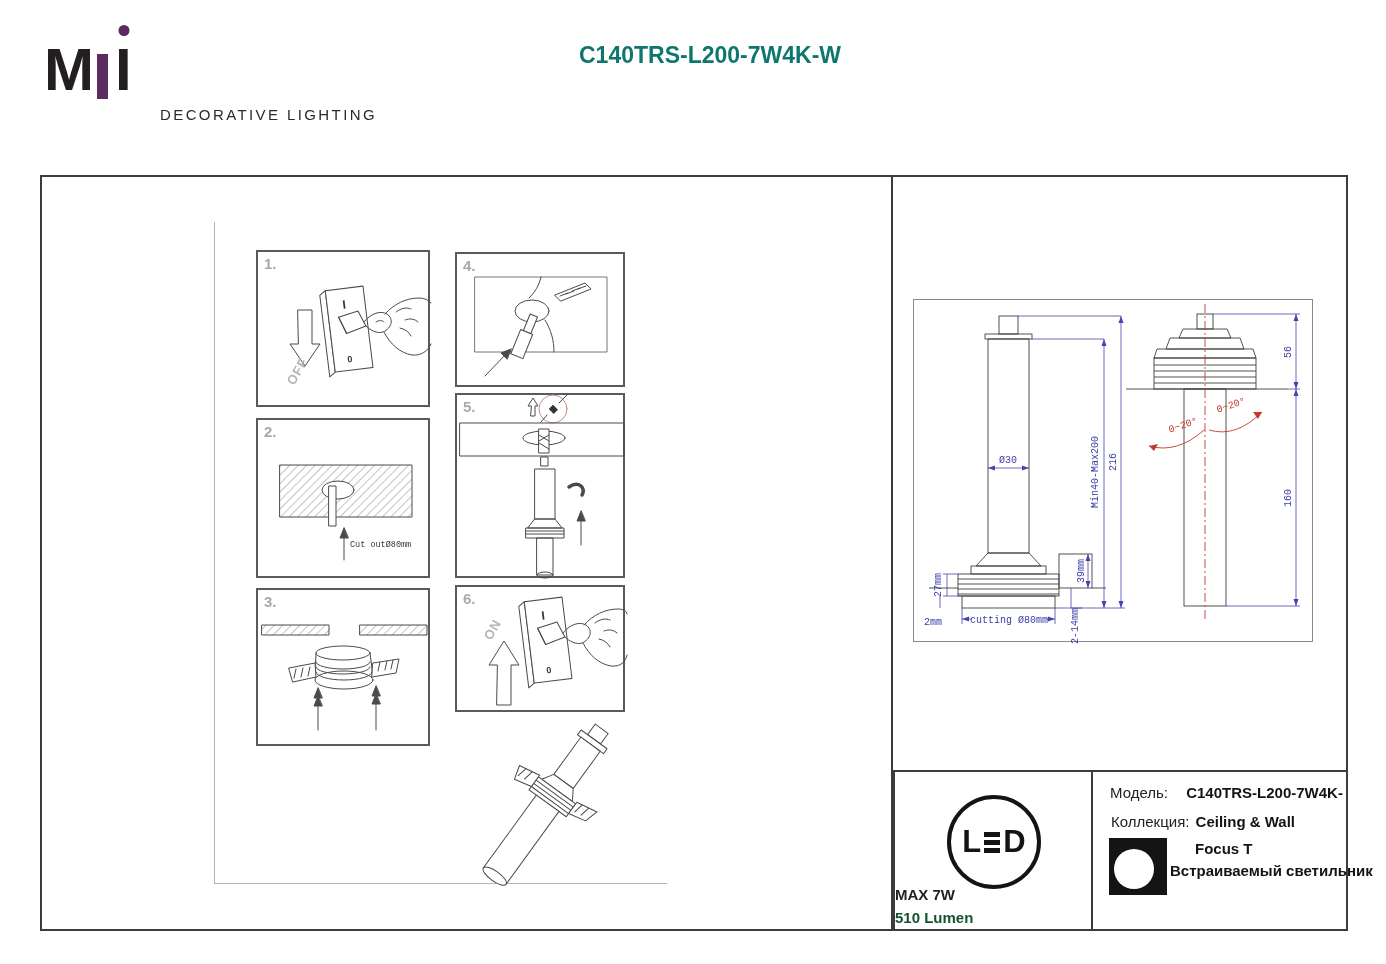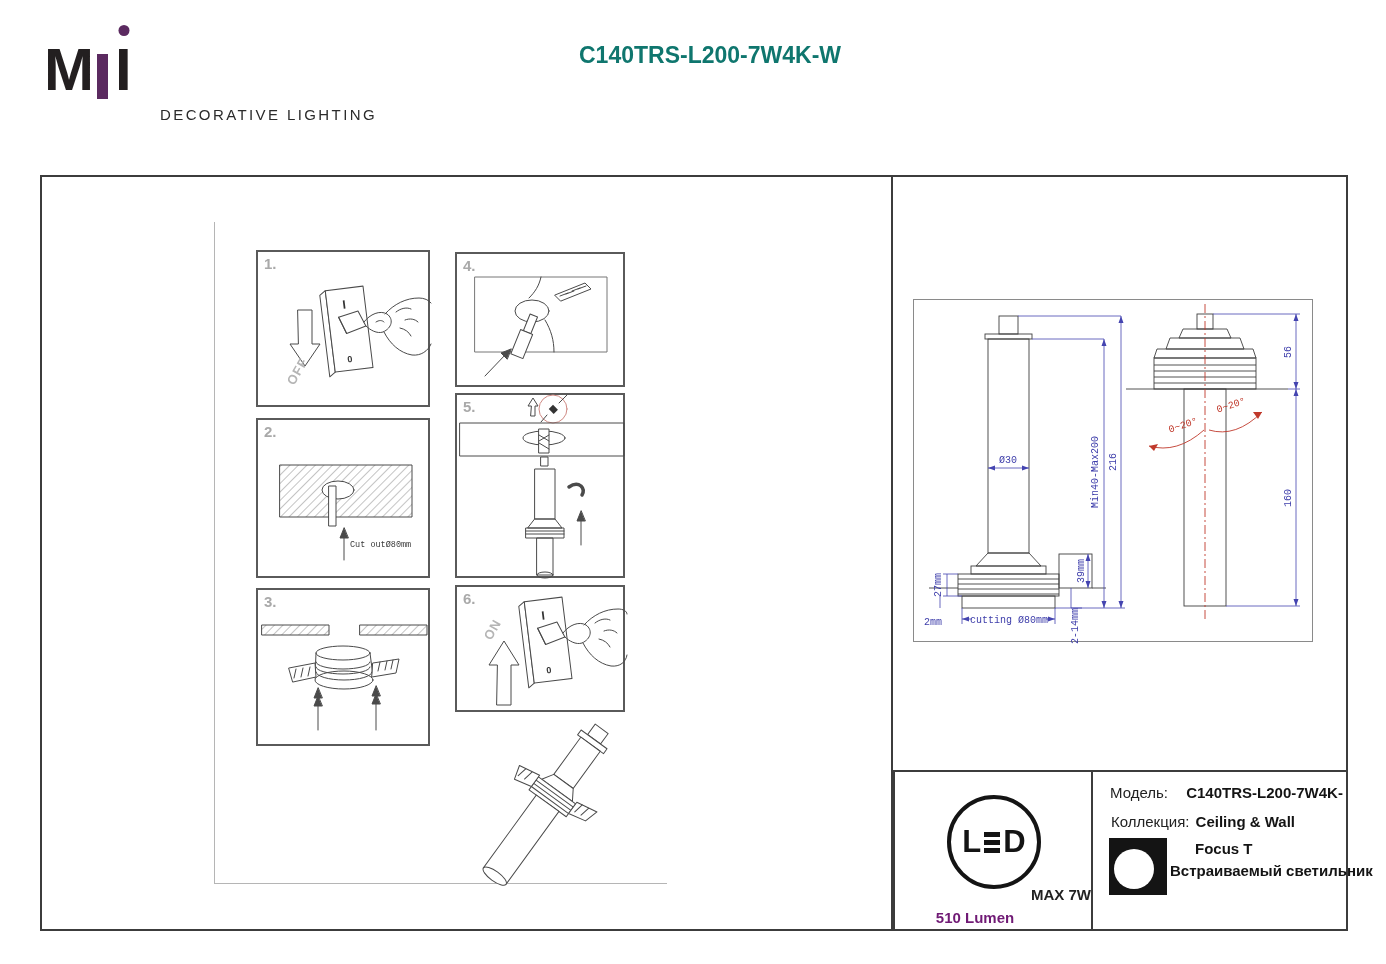--- a/index.html
+++ b/index.html
@@ -52,22 +52,22 @@
 
   
   #info-strip{left:893px;top:770px;width:455px;height:161px;border:2px solid #3c3c3c;box-sizing:border-box;background:#fff;}
   #info-divider{position:absolute;left:196px;top:0;height:100%;width:0;border-left:2px solid #3c3c3c;}
   #led-cell{position:absolute;left:0;top:0;width:196px;height:100%;}
   #led-circle{position:absolute;left:52px;top:23px;width:86px;height:86px;border:4px solid #141414;border-radius:50%;
     display:flex;align-items:center;justify-content:center;}
   #led-word{display:flex;align-items:center;font-size:31px;font-weight:bold;color:#141414;}
   .ebars{display:flex;flex-direction:column;gap:3px;margin:0 3px;}
   .ebars i{display:block;width:16px;height:5px;background:#141414;}
-  #led-max{position:absolute;left:0;top:114px;width:196px;text-align:right;font-size:15px;font-weight:bold;color:#222;}
-  #led-lumen{position:absolute;left:0;top:137px;width:160px;text-align:center;font-size:15px;font-weight:bold;color:#701a75;}
+  #led-max{position:absolute;left:0;top:114px;width:196px;text-align:left;font-size:15px;font-weight:bold;color:#222;}
+  #led-lumen{position:absolute;left:0;top:137px;width:160px;font-size:15px;font-weight:bold;color:#14532d;}
   #model-cell{position:absolute;left:198px;top:0;width:248px;height:100%;font-size:15px;}
   .info-row{position:absolute;white-space:nowrap;}
   .info-label{color:#222;}
   .info-value{font-weight:bold;color:#141414;}
   #brand-icon{position:absolute;left:16px;top:66px;width:58px;height:57px;background:#141414;}
   #brand-icon span{position:absolute;left:5px;top:11px;width:40px;height:40px;border-radius:50%;background:#ffffff;}
   #series-name{position:absolute;left:102px;top:68px;font-weight:bold;color:#141414;}
   #product-type{position:absolute;left:77px;top:90px;font-weight:bold;color:#141414;white-space:nowrap;}
 </style>
 </head>

